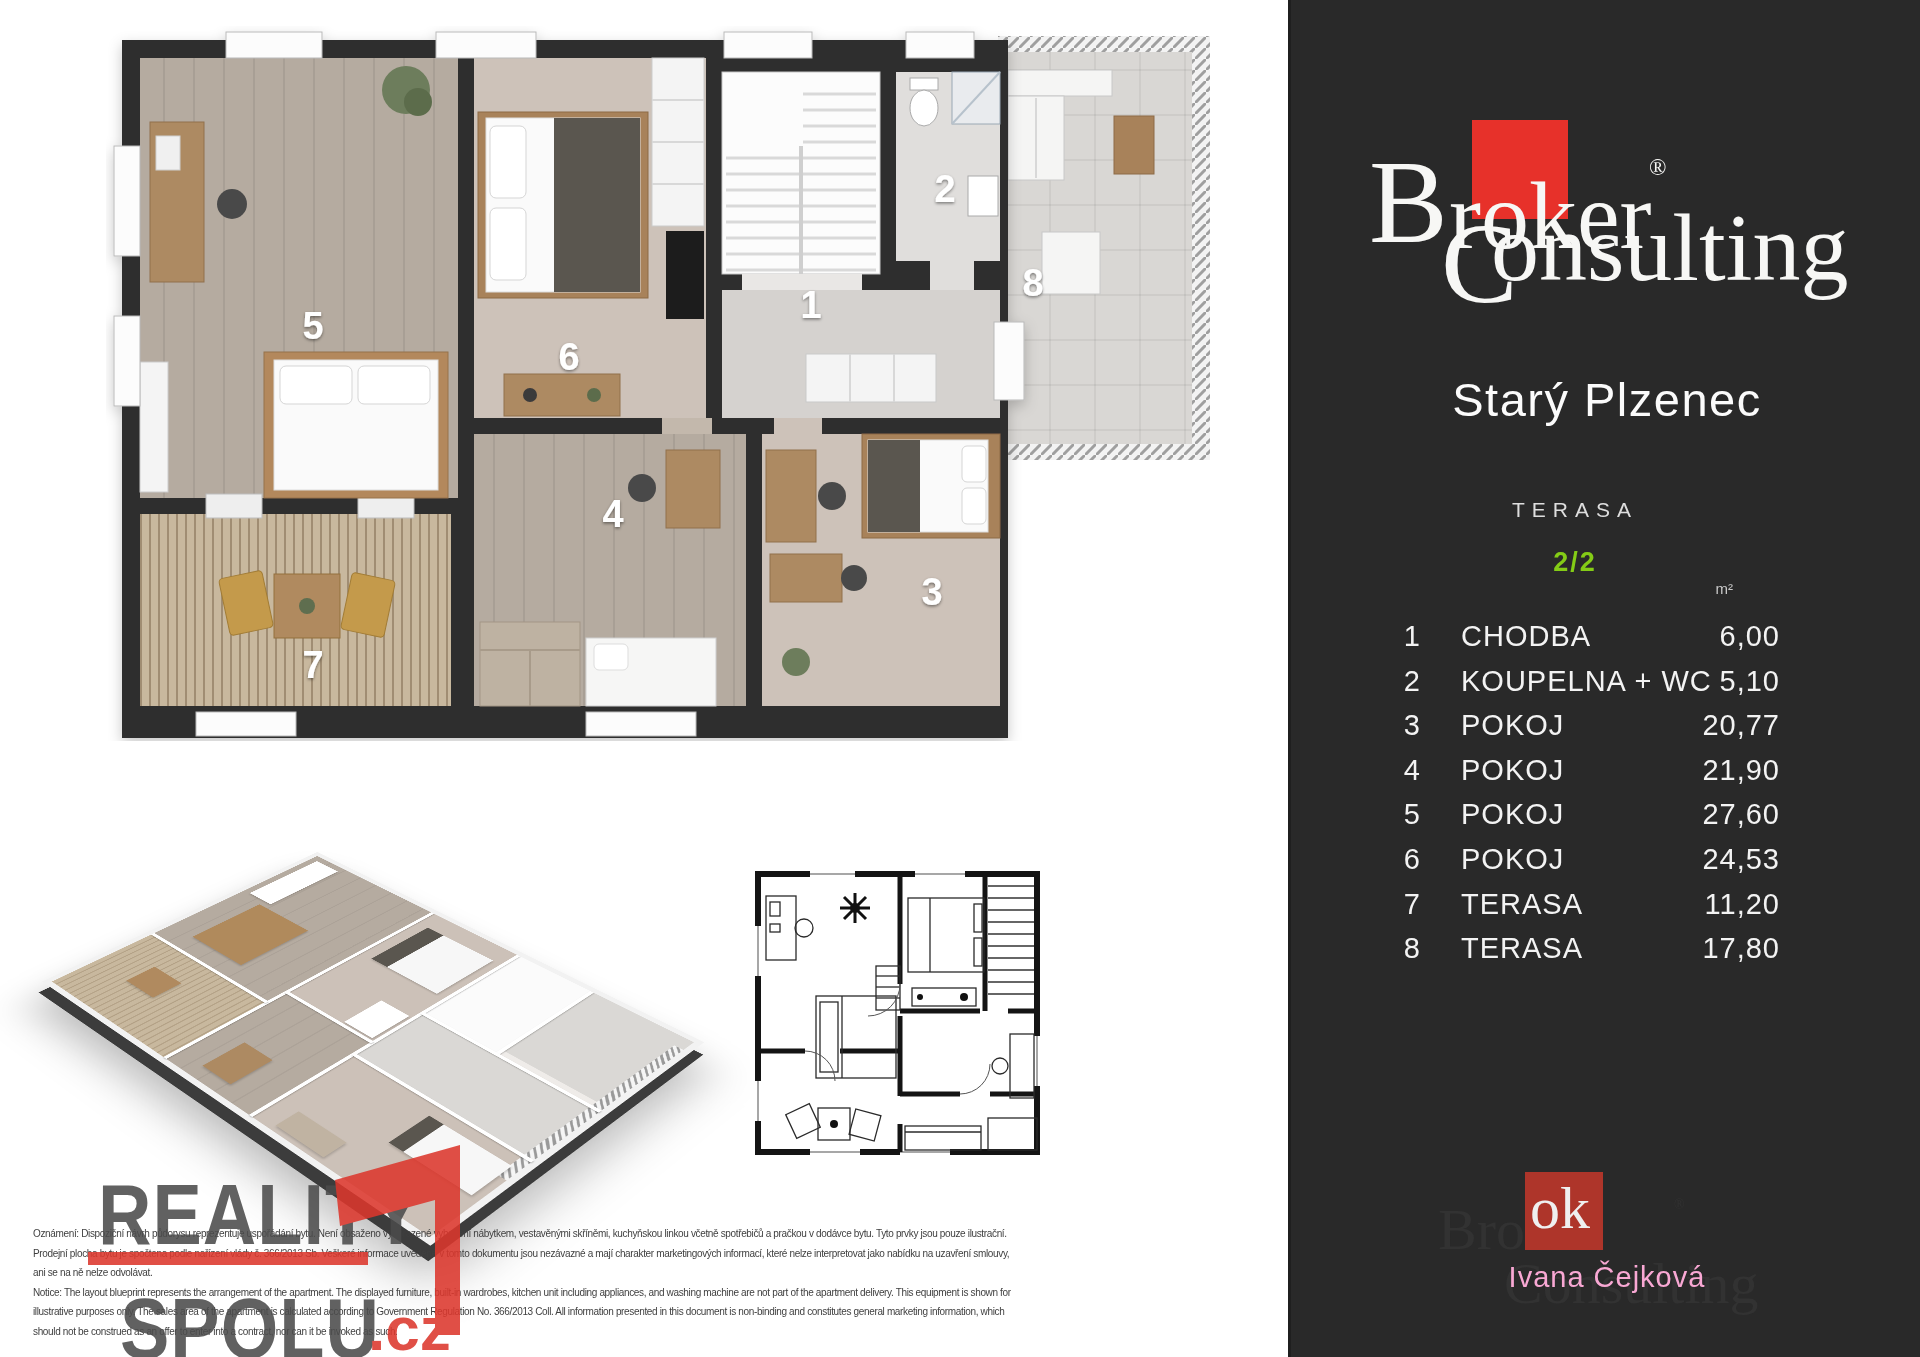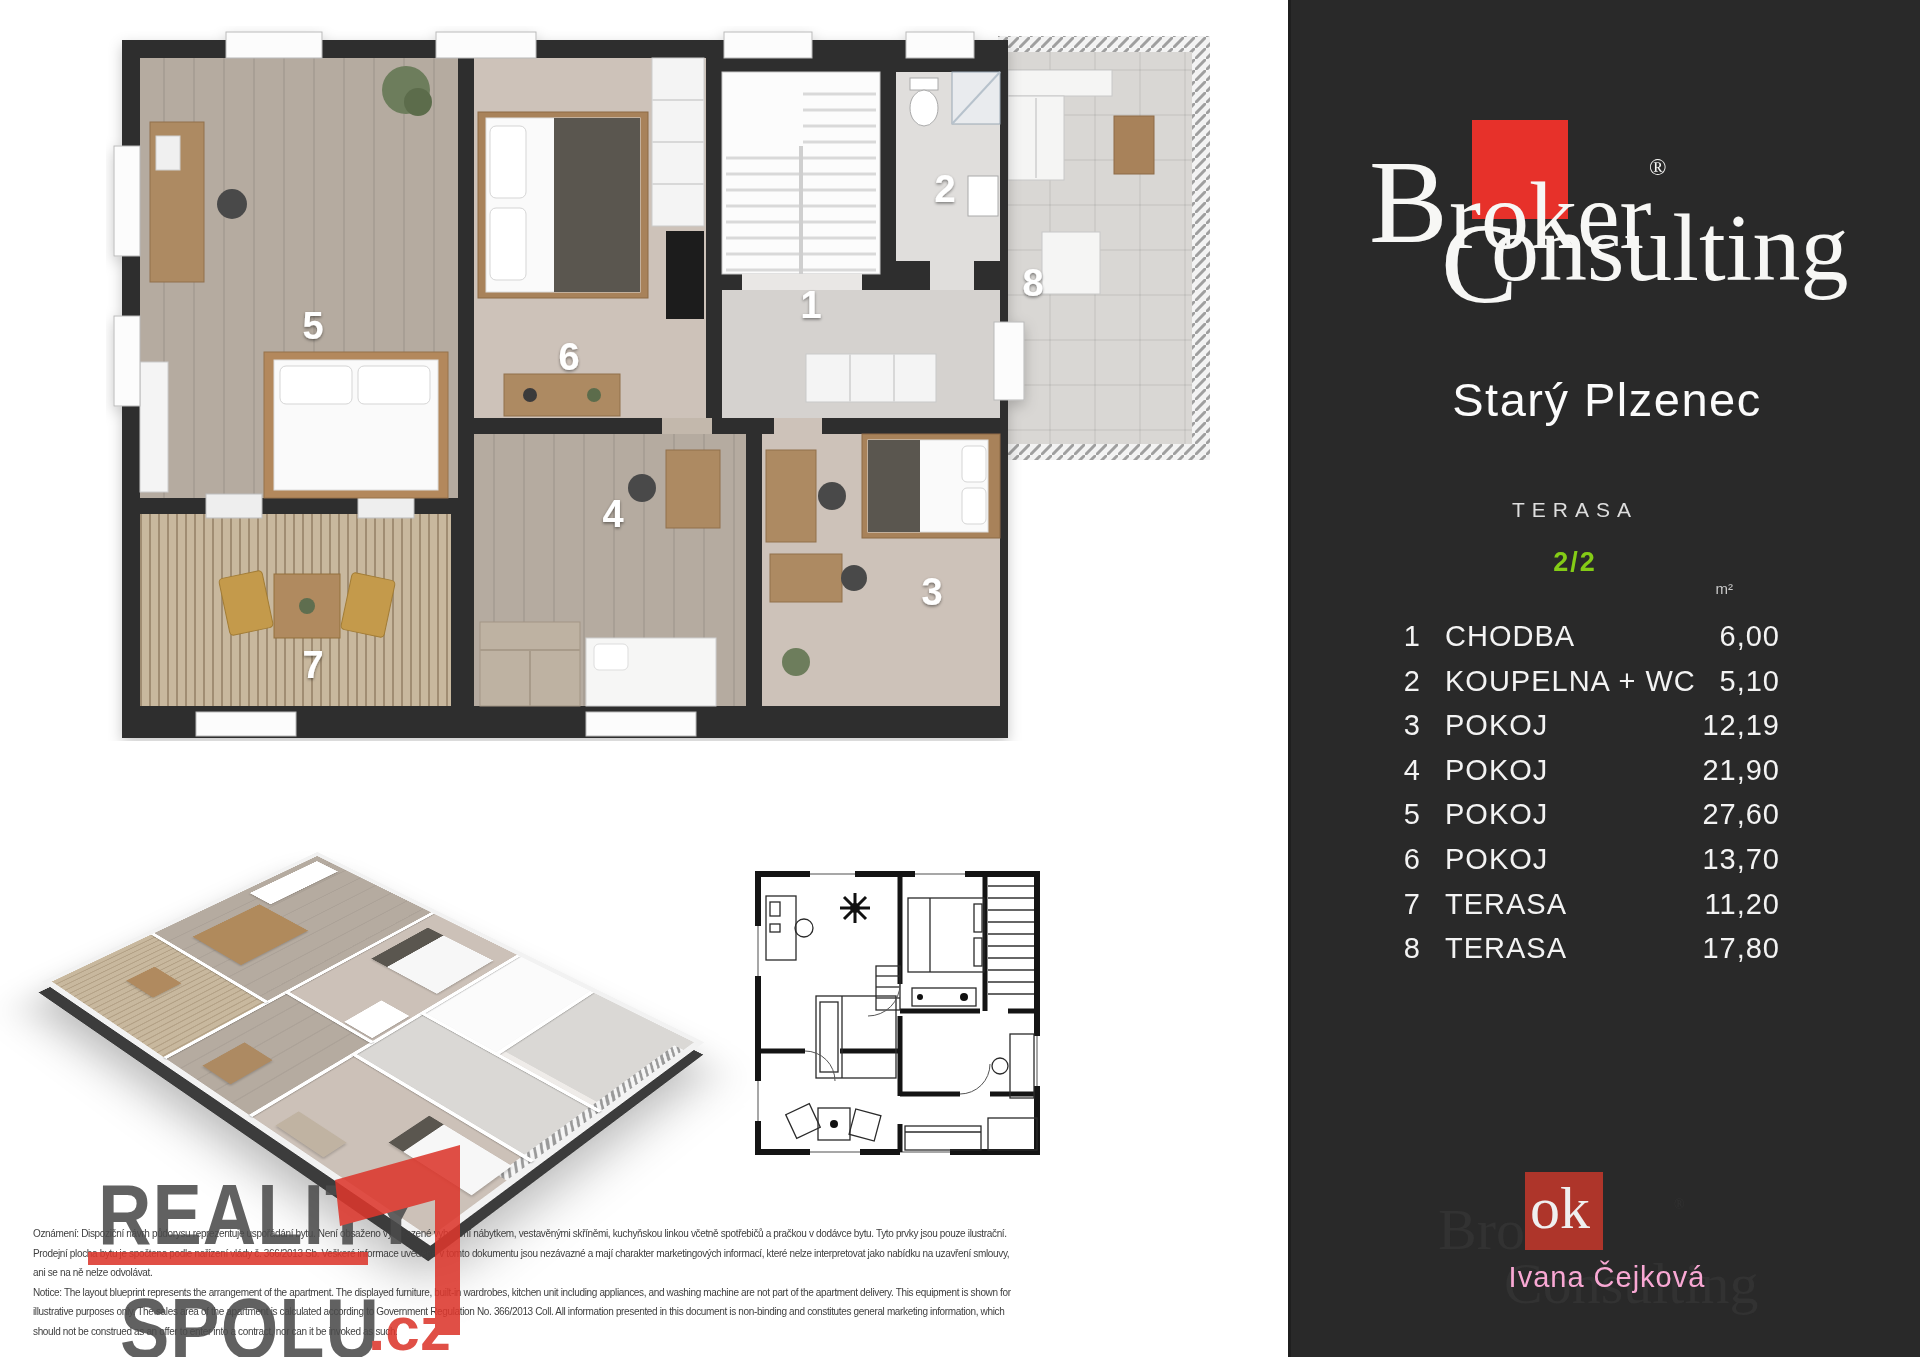--- a/index.html
+++ b/index.html
@@ -48,21 +48,21 @@
   .bc-c{position:absolute;left:80px;top:96px;font-size:115px;line-height:1;}
   .bc-onsulting{position:absolute;left:130px;top:90px;font-size:96px;line-height:1;}
   .panel-title{position:absolute;left:0;right:0;top:372px;text-align:center;font-size:47px;letter-spacing:1.5px;color:#fbfbfb;}
   .floor-block{position:absolute;left:0;right:0;top:498px;text-align:center;transform:translateX(-32px);}
   .floor-label{font-size:21px;letter-spacing:7px;color:#dedede;}
   .floor-value{margin-top:25px;font-size:27px;font-weight:700;letter-spacing:2px;color:#84cc16;}
   .unit{position:absolute;right:190px;top:580px;font-size:15px;color:#c8c8c8;}
   .room-list{position:absolute;left:96px;top:620px;width:393px;}
   .room-row{display:flex;align-items:baseline;height:44.6px;font-size:29px;letter-spacing:1px;color:#f3f3f3;}
   .room-num{width:34px;text-align:right;}
-  .room-name{margin-left:24px;}
+  .room-name{margin-left:40px;}
   .room-area{margin-left:auto;text-align:right;}
   .agent-block{position:absolute;left:81px;top:1185px;width:470px;height:172px;font-family:"Liberation Serif",serif;}
   .ghost{position:absolute;color:#323232;font-size:58px;line-height:1;}
   .ghost1{left:66px;top:16px;}
   .ghost2{left:112px;top:70px;margin-left:20px;}
   .ghost-reg{position:absolute;left:302px;top:12px;color:#323232;font-size:14px;}
   .agent-sq{position:absolute;left:153px;top:-13px;width:78px;height:78px;background:#ae352a;}
   .agent-ok{position:absolute;left:158px;top:-7px;font-size:60px;line-height:1;color:#efefef;}
   .agent-name{position:absolute;left:0;right:0;top:76px;text-align:center;font-family:Liberation Sans, sans-serif;
     font-size:29px;letter-spacing:1px;color:#f9a8d4;}
@@ -416,36 +416,36 @@
       <span class="room-area">6,00</span>
     </div>
     <div class="room-row">
       <span class="room-num">2</span>
       <span class="room-name">KOUPELNA + WC</span>
       <span class="room-area">5,10</span>
     </div>
     <div class="room-row">
       <span class="room-num">3</span>
       <span class="room-name">POKOJ</span>
-      <span class="room-area">12,19</span>
+      <span class="room-area">20,77</span>
     </div>
     <div class="room-row">
       <span class="room-num">4</span>
       <span class="room-name">POKOJ</span>
       <span class="room-area">21,90</span>
     </div>
     <div class="room-row">
       <span class="room-num">5</span>
       <span class="room-name">POKOJ</span>
       <span class="room-area">27,60</span>
     </div>
     <div class="room-row">
       <span class="room-num">6</span>
       <span class="room-name">POKOJ</span>
-      <span class="room-area">13,70</span>
+      <span class="room-area">24,53</span>
     </div>
     <div class="room-row">
       <span class="room-num">7</span>
       <span class="room-name">TERASA</span>
       <span class="room-area">11,20</span>
     </div>
     <div class="room-row">
       <span class="room-num">8</span>
       <span class="room-name">TERASA</span>
       <span class="room-area">17,80</span>

